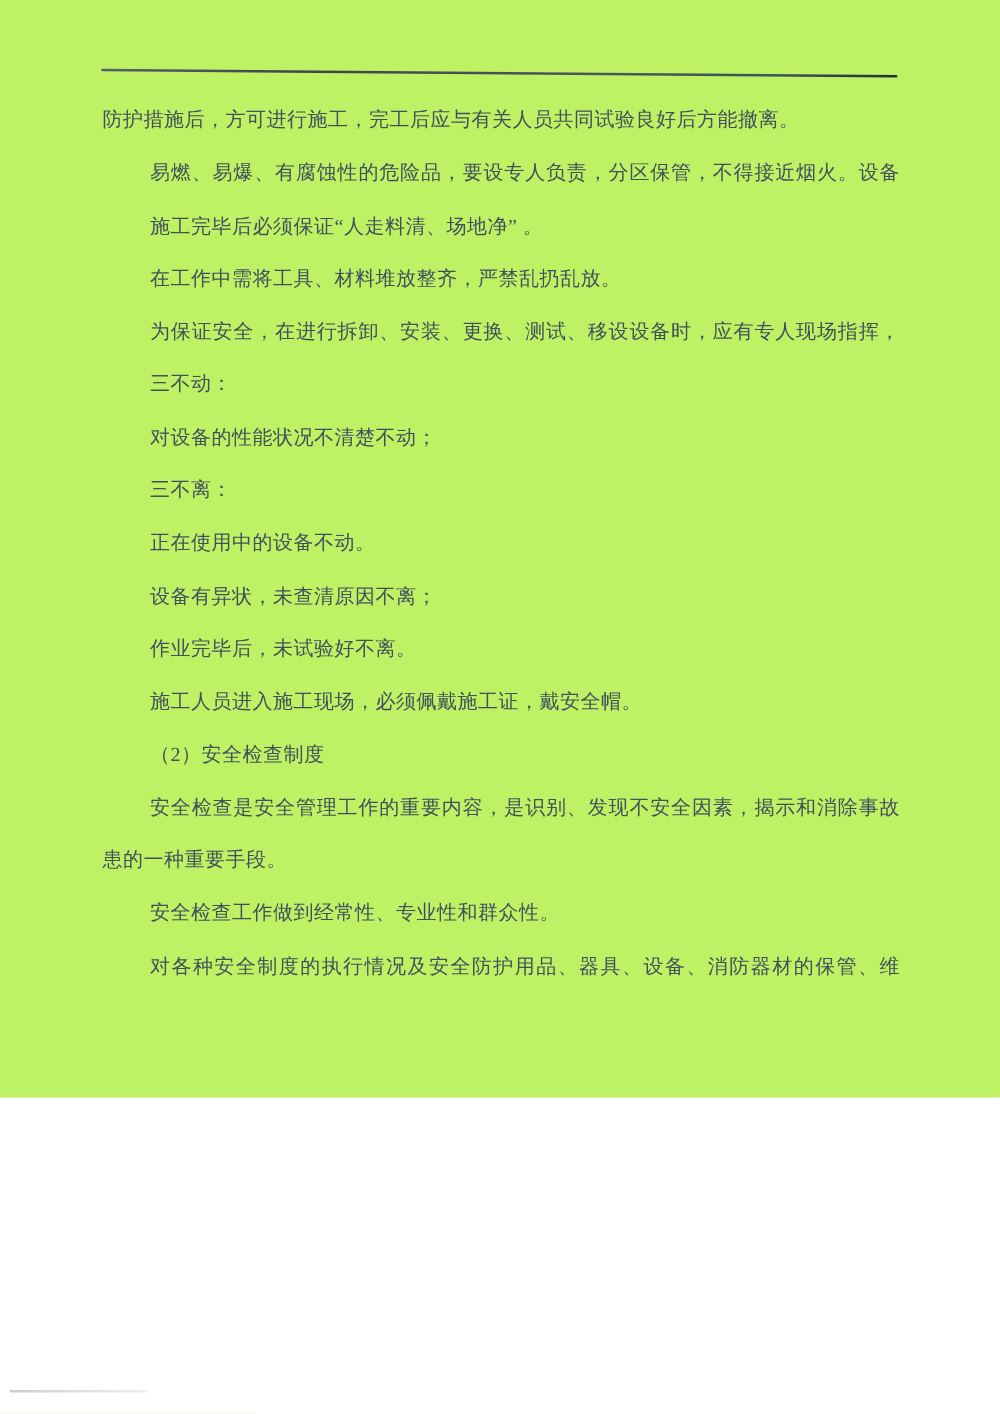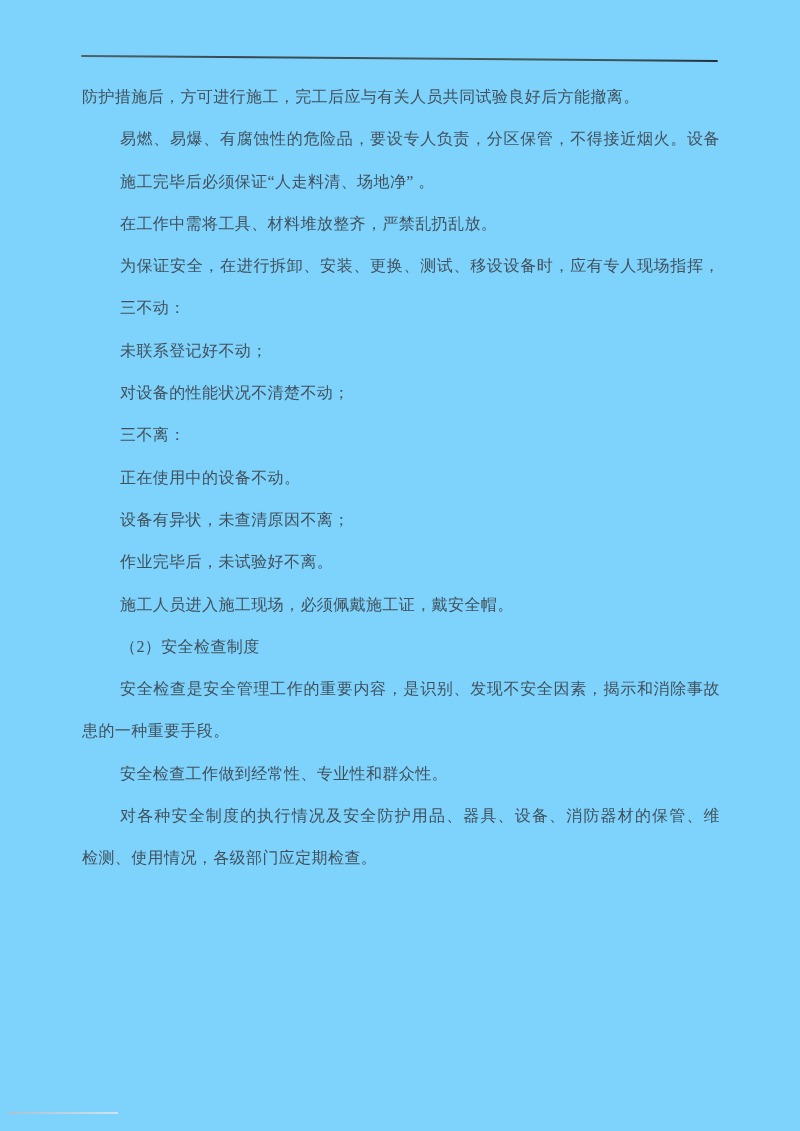--- a/index.html
+++ b/index.html
@@ -8,22 +8,22 @@
   }
   body {
     width: 800px;
     height: 1131px;
     overflow: hidden;
     background: #ffffff;
   }
   .page {
     position: relative;
     width: 800px;
-    height: 1131px;
-    background: #7dd3fc;
+    height: 878px;
+    background: #bef264;
   }
   .header-rule {
     position: absolute;
     left: 81px;
     top: 55px;
     width: 637px;
     height: 2px;
     background: linear-gradient(90deg, #55616a 0%, #37474f 25%, #46585c 60%, #3e5458 85%, #222f36 100%);
     transform: rotate(0.45deg);
     transform-origin: 0 0;
@@ -71,30 +71,28 @@
 
   <div class="header-rule"></div>
 
   <div class="text-block">
     <div class="line">防护措施后，方可进行施工，完工后应与有关人员共同试验良好后方能撤离。</div>
     <div class="line indent justify">易燃、易爆、有腐蚀性的危险品，要设专人负责，分区保管，不得接近烟火。设备房</div>
     <div class="line indent">施工完毕后必须保证“人走料清、场地净” 。</div>
     <div class="line indent">在工作中需将工具、材料堆放整齐，严禁乱扔乱放。</div>
     <div class="line indent justify">为保证安全，在进行拆卸、安装、更换、测试、移设设备时，应有专人现场指挥，并</div>
     <div class="line indent">三不动：</div>
-    <div class="line indent">未联系登记好不动；</div>
     <div class="line indent">对设备的性能状况不清楚不动；</div>
     <div class="line indent">三不离：</div>
     <div class="line indent">正在使用中的设备不动。</div>
     <div class="line indent">设备有异状，未查清原因不离；</div>
     <div class="line indent">作业完毕后，未试验好不离。</div>
     <div class="line indent">施工人员进入施工现场，必须佩戴施工证，戴安全帽。</div>
     <div class="line indent">（2）安全检查制度</div>
     <div class="line indent justify">安全检查是安全管理工作的重要内容，是识别、发现不安全因素，揭示和消除事故隐</div>
     <div class="line">患的一种重要手段。</div>
     <div class="line indent">安全检查工作做到经常性、专业性和群众性。</div>
     <div class="line indent justify">对各种安全制度的执行情况及安全防护用品、器具、设备、消防器材的保管、维护、</div>
-    <div class="line">检测、使用情况，各级部门应定期检查。</div>
   </div>
 
   <div class="scan-artifact"></div>
 
 </div>
 
 </body></html>

